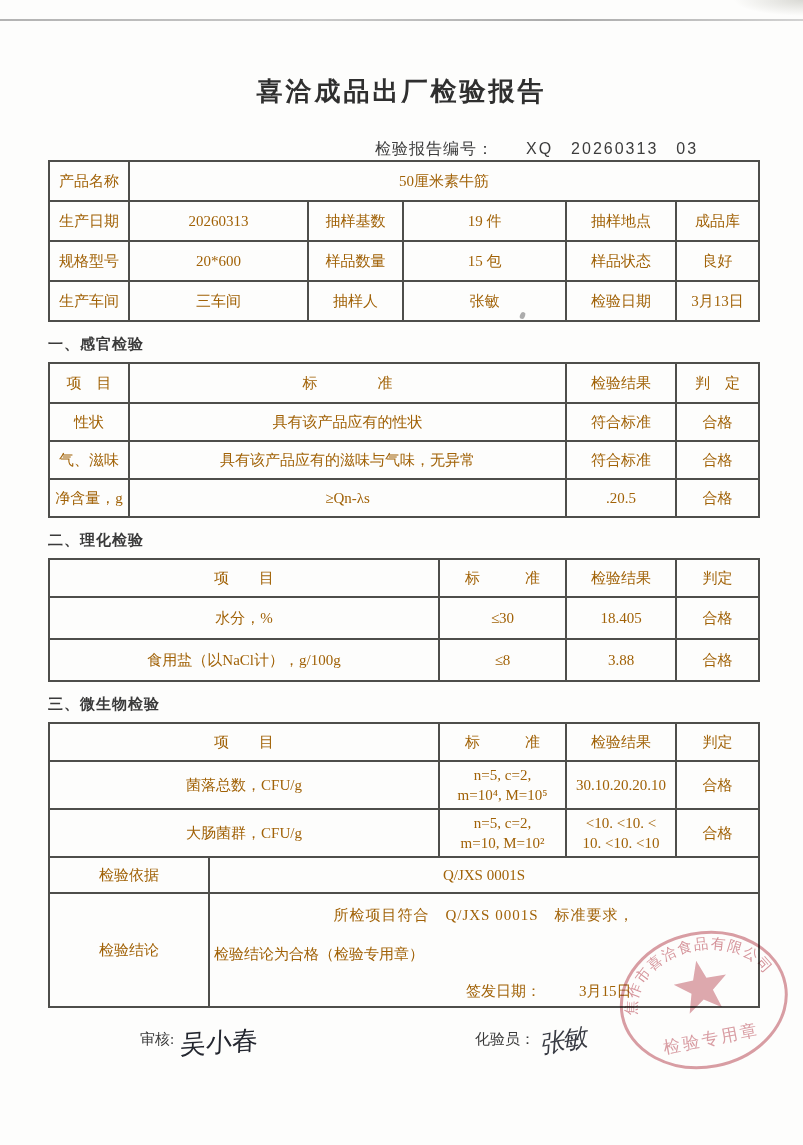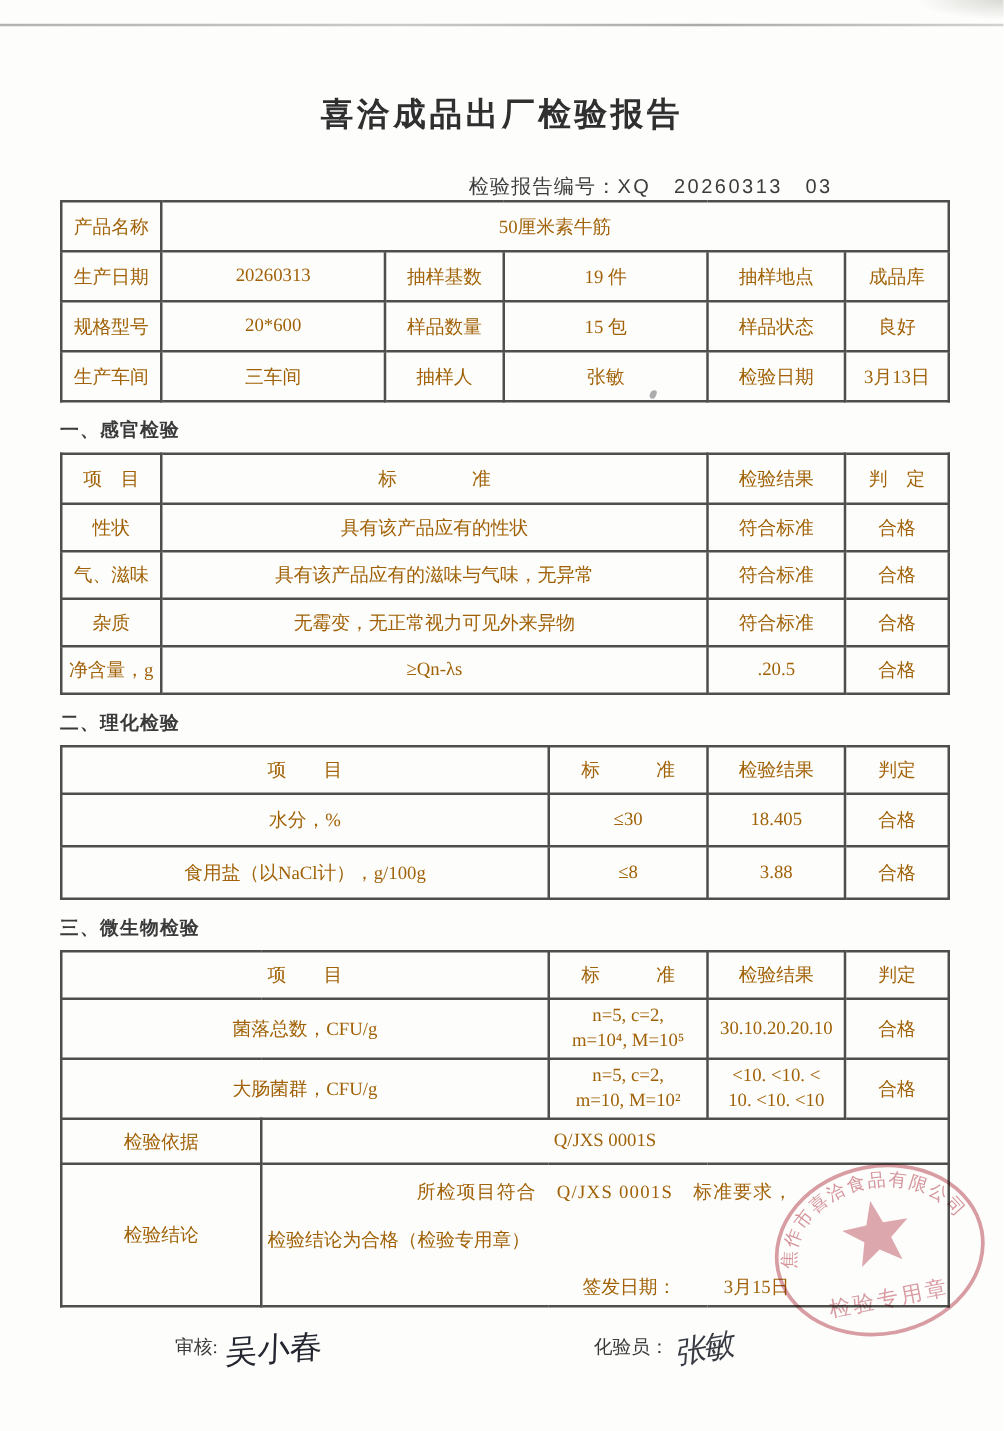--- a/index.html
+++ b/index.html
@@ -27,21 +27,21 @@
     font-weight:bold;font-size:26px;letter-spacing:3px;color:#2f2f2f;
     line-height:34px;
   }
   .report-no{
     margin-top:31px;
     padding-left:375px;
     font-family:"Liberation Sans","DejaVu Sans",sans-serif;
     font-size:16px;color:#3c3c3c;
     letter-spacing:1px;
   }
-  .report-no .rn-val{letter-spacing:2px;}
+  .report-no .rn-val{margin-left:32px;letter-spacing:2px;}
   table.t{
     border-collapse:collapse;table-layout:fixed;
     margin:0 0 0 48px;width:710px;
     font-size:15px;color:#a16207;
   }
   table.t td{
     border:2px solid #4e4e4b;
     text-align:center;vertical-align:middle;
     padding:2px 4px;
     overflow:hidden;
@@ -170,26 +170,20 @@
       <td>符合标准</td>
       <td>合格</td>
     </tr>
     <tr>
       <td class="left">气、滋味</td>
       <td class="left">具有该产品应有的滋味与气味，无异常</td>
       <td>符合标准</td>
       <td>合格</td>
     </tr>
     <tr>
-      <td class="left">杂质</td>
-      <td class="left">无霉变，无正常视力可见外来异物</td>
-      <td>符合标准</td>
-      <td>合格</td>
-    </tr>
-    <tr>
       <td class="left">净含量，g</td>
       <td>≥Qn-λs</td>
       <td>.20.5</td>
       <td>合格</td>
     </tr>
   </tbody>
     </table>
 
   <div class="sec-heading">二、理化检验</div>
   <table class="t s2">

